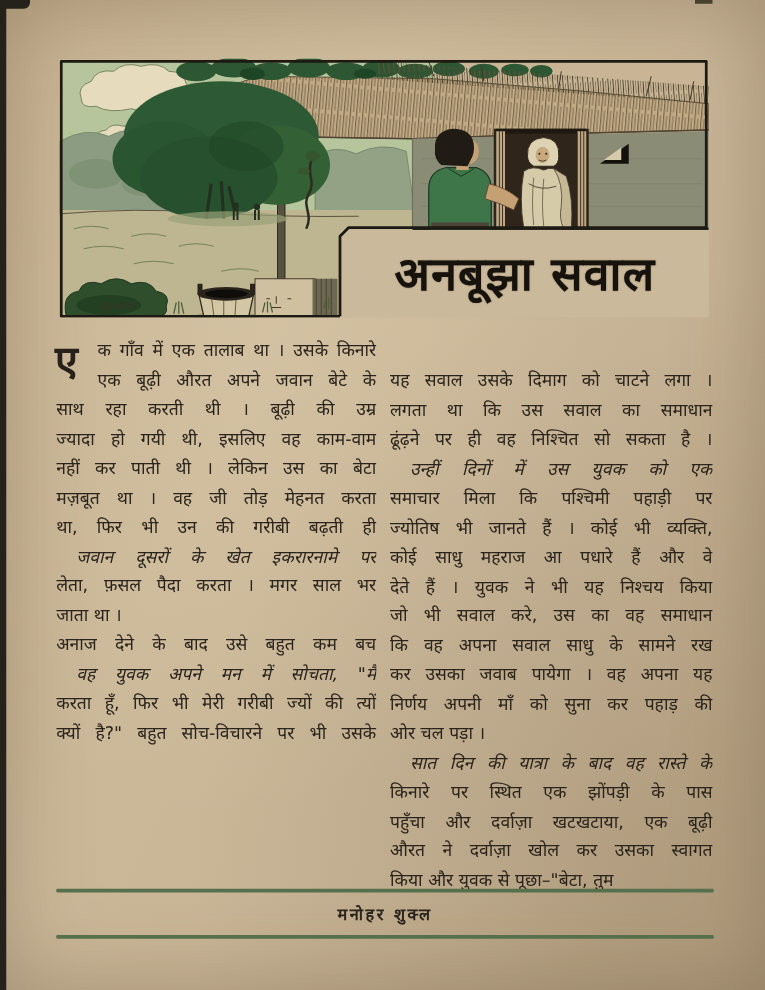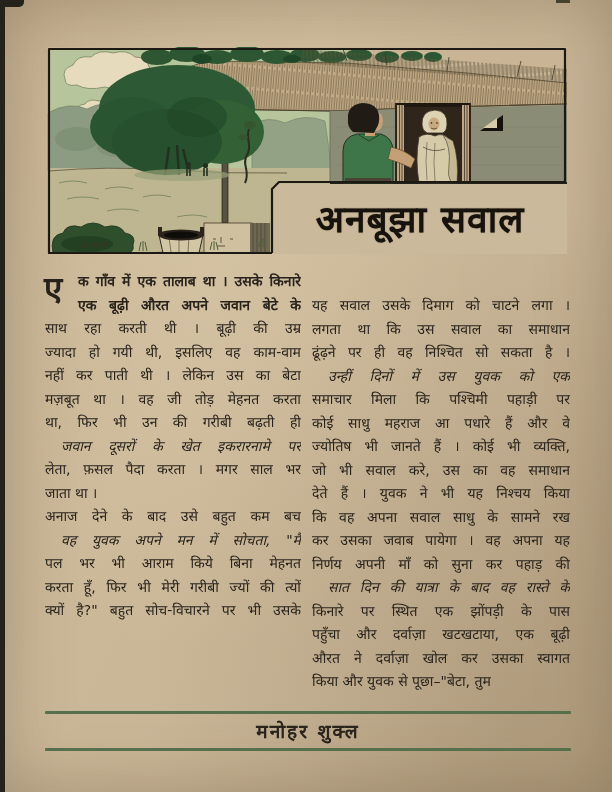--- a/index.html
+++ b/index.html
@@ -26,33 +26,33 @@
     text-shadow:0 0 1px rgba(23,19,12,.55);
     white-space:nowrap;
   }
 
   .col{position:absolute;top:270px;color:#2a241c;font-size:14px;}
   .col-left{left:45px;width:256px;}
   .col-right{left:312px;width:258px;margin-top:24px;}
   .tl{height:23.5px;line-height:23.5px;overflow:hidden;text-align:justify;text-align-last:justify;}
   .tl.noj{text-align-last:left;}
   .tl.ind{text-indent:16px;font-style:italic;}
-  .tl.pad{padding-left:33px;font-weight:bold;}
+  .tl.pad{padding-left:33px;}
   .dropcap{
     position:absolute;left:-1px;top:-4px;font-size:33px;line-height:46px;
     font-weight:700;color:#27211a;
   }
 
   .rule{position:absolute;left:45px;width:526px;height:2.5px;background:#55704a;border-radius:1px;}
   .rule-top{top:711px;}
   .rule-bottom{top:748px;}
   .author{
     position:absolute;left:45px;top:716px;width:526px;height:30px;
     display:flex;align-items:center;justify-content:center;
-    font-size:19px;font-weight:700;color:#2a241c;letter-spacing:2px;
+    font-size:13px;font-weight:700;color:#2a241c;letter-spacing:2px;
   }
 </style>
 </head>
 <body>
 
 <div class="page">
   <div class="edge-left"></div>
   <div class="edge-corner"></div>
   <div class="edge-top-dash"></div>
 
@@ -230,37 +230,37 @@
       <div class="tl">साथ रहा करती थी । बूढ़ी की उम्र</div>
       <div class="tl">ज्यादा हो गयी थी, इसलिए वह काम-वाम</div>
       <div class="tl">नहीं कर पाती थी । लेकिन उस का बेटा</div>
       <div class="tl">मज़बूत था । वह जी तोड़ मेहनत करता</div>
       <div class="tl">था, फिर भी उन की गरीबी बढ़ती ही</div>
       <div class="tl ind">जवान दूसरों के खेत इकरारनामे पर</div>
       <div class="tl">लेता, फ़सल पैदा करता । मगर साल भर</div>
       <div class="tl noj">जाता था ।</div>
       <div class="tl">अनाज देने के बाद उसे बहुत कम बच</div>
       <div class="tl ind">वह युवक अपने मन में सोचता, "मैं</div>
-      <div class="tl">पल भर भी आराम किये बिना मेहनत</div>
       <div class="tl">करता हूँ, फिर भी मेरी गरीबी ज्यों की त्यों</div>
       <div class="tl">क्यों है?" बहुत सोच-विचारने पर भी उसके</div>
     </div>
   <div class="col col-right">
       <div class="tl">यह सवाल उसके दिमाग को चाटने लगा ।</div>
       <div class="tl">लगता था कि उस सवाल का समाधान</div>
       <div class="tl">ढूंढ़ने पर ही वह निश्चित सो सकता है ।</div>
       <div class="tl ind">उन्हीं दिनों में उस युवक को एक</div>
       <div class="tl">समाचार मिला कि पश्चिमी पहाड़ी पर</div>
+      <div class="tl">ज्योतिष भी जानते हैं । कोई भी व्यक्ति,</div>
       <div class="tl">कोई साधु महराज आ पधारे हैं और वे</div>
-      <div class="tl">ज्योतिष भी जानते हैं । कोई भी व्यक्ति,</div>
+      <div class="tl">देते हैं । युवक ने भी यह निश्चय किया</div>
       <div class="tl">जो भी सवाल करे, उस का वह समाधान</div>
-      <div class="tl">देते हैं । युवक ने भी यह निश्चय किया</div>
       <div class="tl">कि वह अपना सवाल साधु के सामने रख</div>
       <div class="tl">कर उसका जवाब पायेगा । वह अपना यह</div>
       <div class="tl">निर्णय अपनी माँ को सुना कर पहाड़ की</div>
+      <div class="tl noj">ओर चल पड़ा ।</div>
       <div class="tl ind">सात दिन की यात्रा के बाद वह रास्ते के</div>
       <div class="tl">किनारे पर स्थित एक झोंपड़ी के पास</div>
       <div class="tl">पहुँचा और दर्वाज़ा खटखटाया, एक बूढ़ी</div>
       <div class="tl">औरत ने दर्वाज़ा खोल कर उसका स्वागत</div>
       <div class="tl noj">किया और युवक से पूछा–"बेटा, तुम</div>
     </div>
 
   <div class="rule rule-top"></div>
   <div class="author">मनोहर शुक्ल</div>
   <div class="rule rule-bottom"></div>

